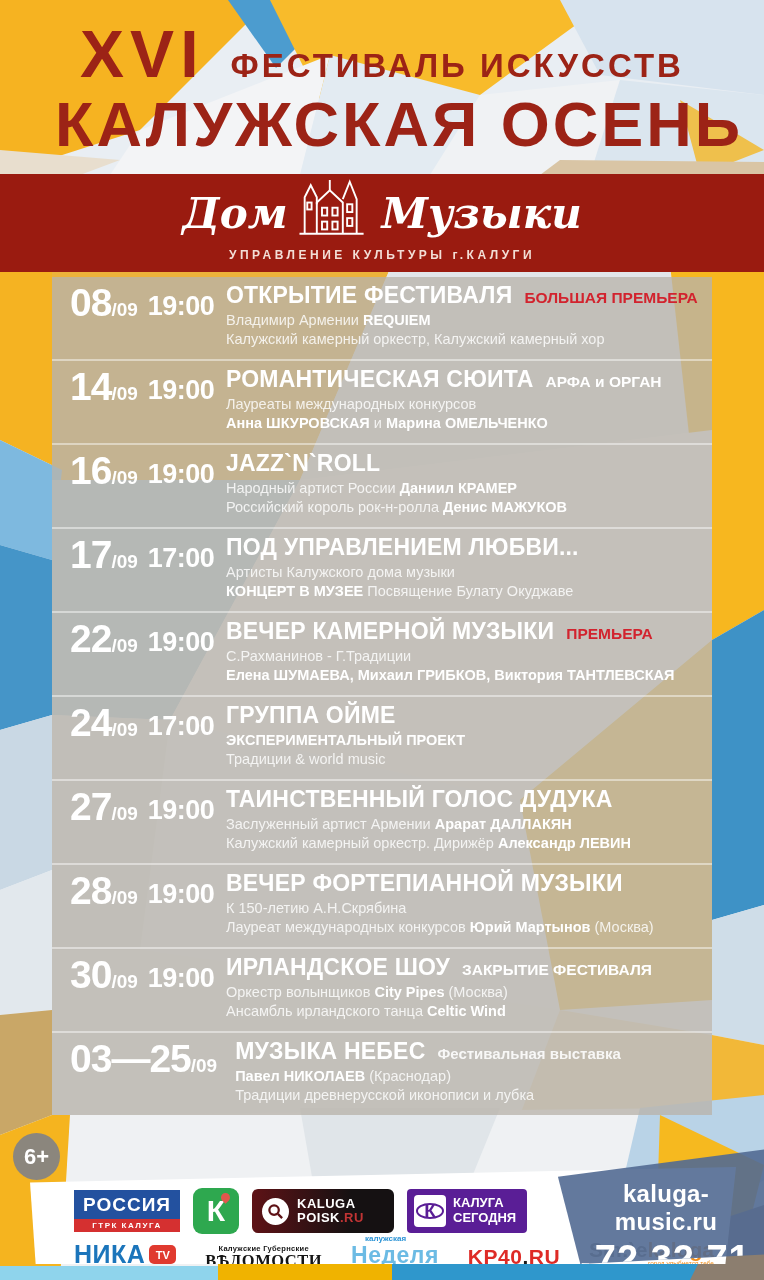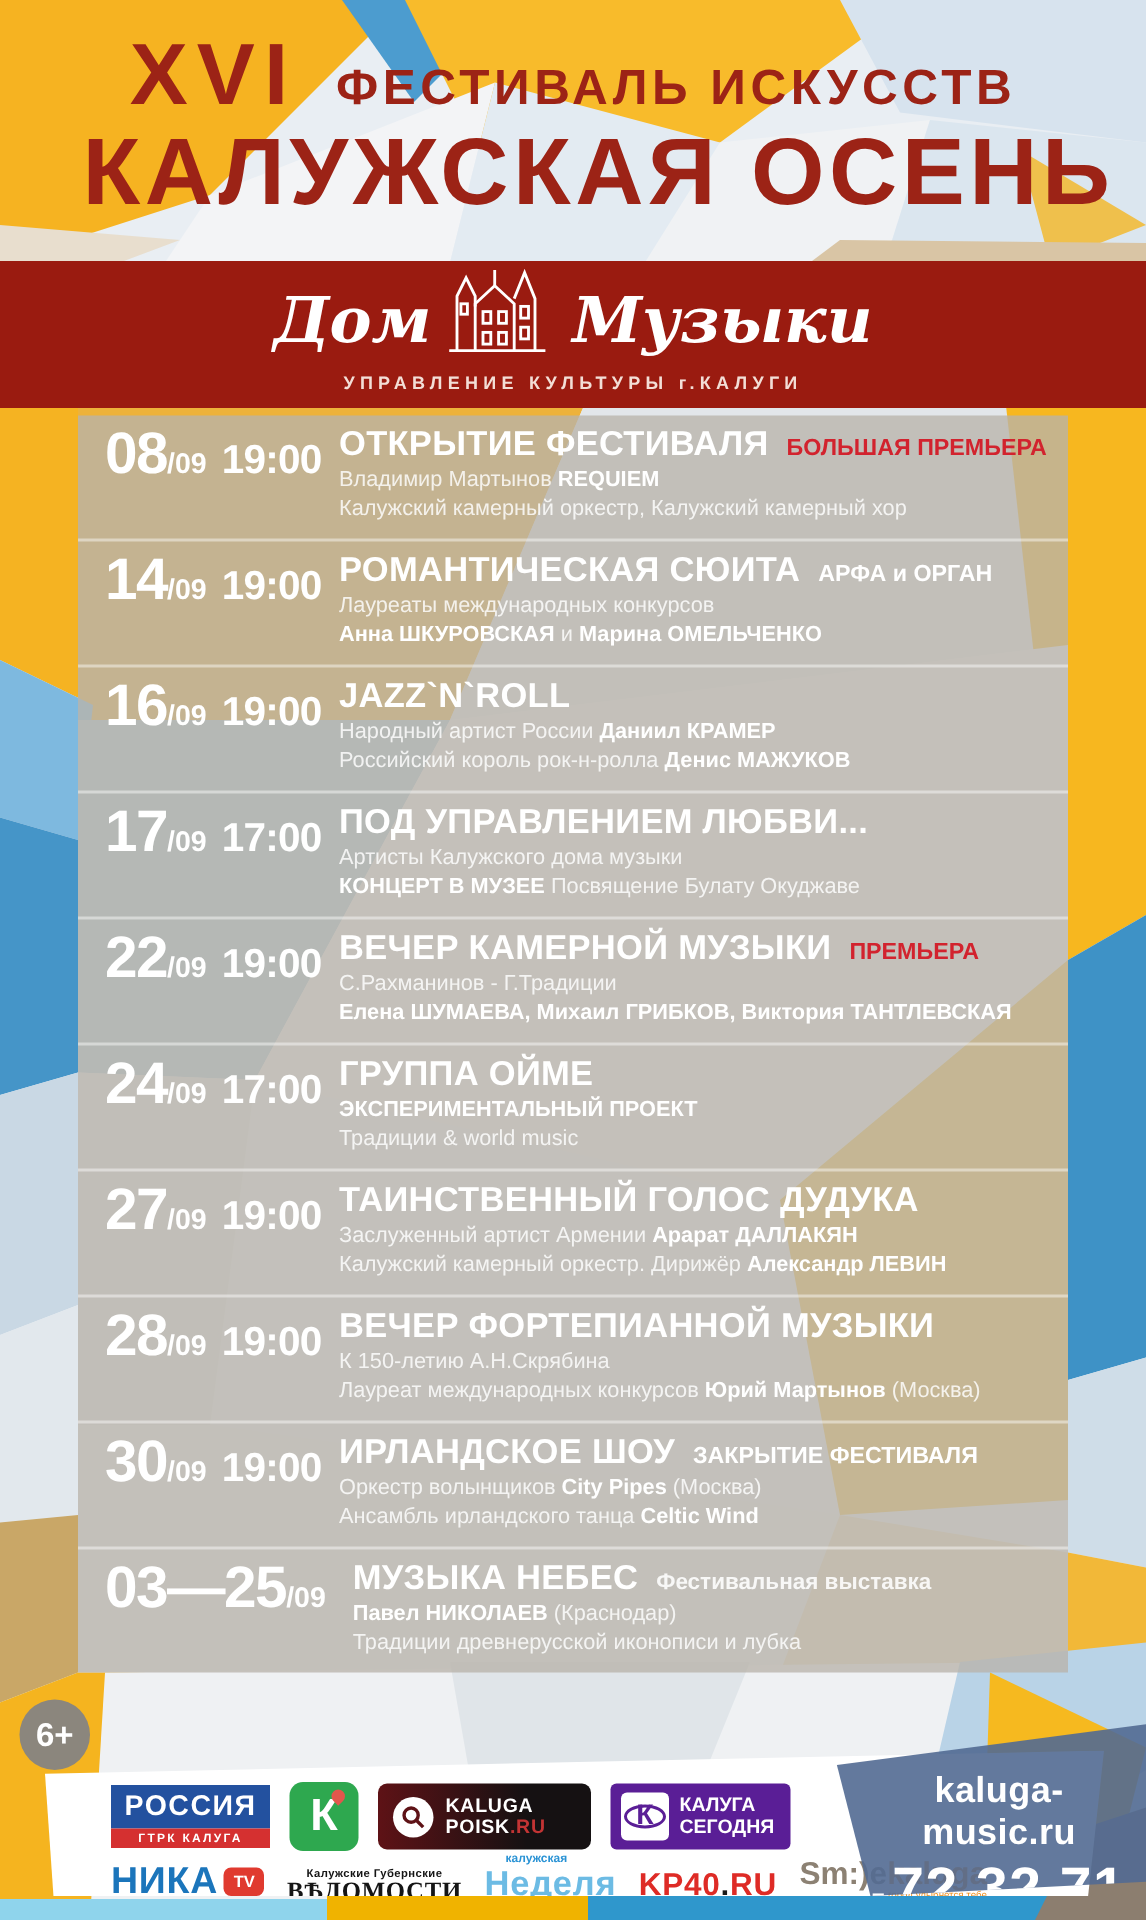--- a/index.html
+++ b/index.html
@@ -3,21 +3,21 @@
 <meta charset="utf-8">
 <style>
   html,body{margin:0;padding:0;background:#333;}
   .poster{position:relative;width:764px;height:1280px;overflow:hidden;margin:0 auto;
           font-family:"Liberation Sans",sans-serif;background:#E9EEF3;}
   .bg{position:absolute;left:0;top:0;width:764px;height:1280px;}
 
   
   .header{position:absolute;left:0;top:16px;width:100%;text-align:center;color:#9C2316;z-index:3;}
   .edition-line{display:flex;justify-content:center;align-items:baseline;gap:26px;}
-  .edition{font-size:58px;font-weight:bold;letter-spacing:6px;}
+  .edition{font-size:66px;font-weight:bold;letter-spacing:6px;}
   .festival{font-size:33px;font-weight:bold;letter-spacing:3px;}
   .main-title{margin-top:0px;font-size:63px;font-weight:bold;letter-spacing:3px;line-height:1.02;white-space:nowrap;padding-left:34px;}
 
   
   .banner{position:absolute;left:0;top:174px;width:100%;height:98px;background:#9A1B10;z-index:3;}
   .banner-inner{display:flex;justify-content:center;align-items:center;gap:8px;height:72px;padding-top:4px;color:#fff;}
   .script-word{font-family:"DejaVu Serif",serif;font-style:italic;font-weight:bold;font-size:42px;line-height:1;}
   .banner-building{margin-top:-16px;}
   .banner-sub{text-align:center;font-size:12px;letter-spacing:3.5px;font-weight:bold;color:#F3DED6;margin-top:-2px;}
 
@@ -42,21 +42,21 @@
   .event-details b{color:#fff;margin-top:12px;}
 
   
   .age-badge{position:absolute;left:13px;top:1133px;width:47px;height:47px;border-radius:50%;z-index:5;
              background:rgba(130,130,132,0.93);color:#fff;font-weight:bold;font-size:22px;
              display:flex;align-items:center;justify-content:center;}
   .footer-band{position:absolute;left:30px;top:1167px;width:706px;height:97px;background:#fff;z-index:4;
                clip-path:polygon(0 16%,100% 0,98.5% 100%,0.8% 100%);}
   .band-inner{padding:20px 0 0 44px;}
   .logos-row1{display:flex;align-items:center;gap:13px;height:48px;}
-  .logos-row2{display:flex;align-items:flex-end;gap:15px;margin-top:6px;height:28px;}
+  .logos-row2{display:flex;align-items:flex-end;gap:29px;margin-top:6px;height:28px;}
 
   
   .lg-rossiya{width:106px;flex:none;}
   .lg-rossiya .top{height:29px;background:#23519F;color:#fff;font-weight:bold;font-size:19px;letter-spacing:1px;
                    display:flex;align-items:center;justify-content:center;}
   .lg-rossiya .bot{height:13px;background:#D53030;color:#fff;font-weight:bold;font-size:8px;letter-spacing:1.5px;
                    display:flex;align-items:center;justify-content:center;}
   .lg-greenk{width:46px;height:46px;flex:none;background:#2EA84F;border-radius:9px;position:relative;
              display:flex;align-items:center;justify-content:center;color:#fff;font-weight:bold;font-size:30px;}
   .lg-greenk .pin{position:absolute;top:5px;right:9px;width:9px;height:9px;background:#E2574C;border-radius:50% 50% 50% 0;transform:rotate(-45deg);}
@@ -182,21 +182,21 @@
       <div class="event-when">
         <span class="event-date"><b class="d">08</b><i class="s">/09</i></span>
         <span class="event-time">19:00</span>
       </div>
       <div class="event-body">
         <div class="event-title-line">
           <span class="event-title">ОТКРЫТИЕ ФЕСТИВАЛЯ</span>
           <span class="event-badge badge-red">БОЛЬШАЯ ПРЕМЬЕРА</span>
         </div>
         <div class="event-details">
-            <div><span>Владимир Мартынов </span><b>REQUIEM</b></div>
+            <div><span>Владимир Армении </span><b>REQUIEM</b></div>
             <div><span>Калужский камерный оркестр, Калужский камерный хор</span></div>
           </div>
       </div>
     </div>
 
     <div class="event-row">
       <div class="event-when">
         <span class="event-date"><b class="d">14</b><i class="s">/09</i></span>
         <span class="event-time">19:00</span>
       </div>

